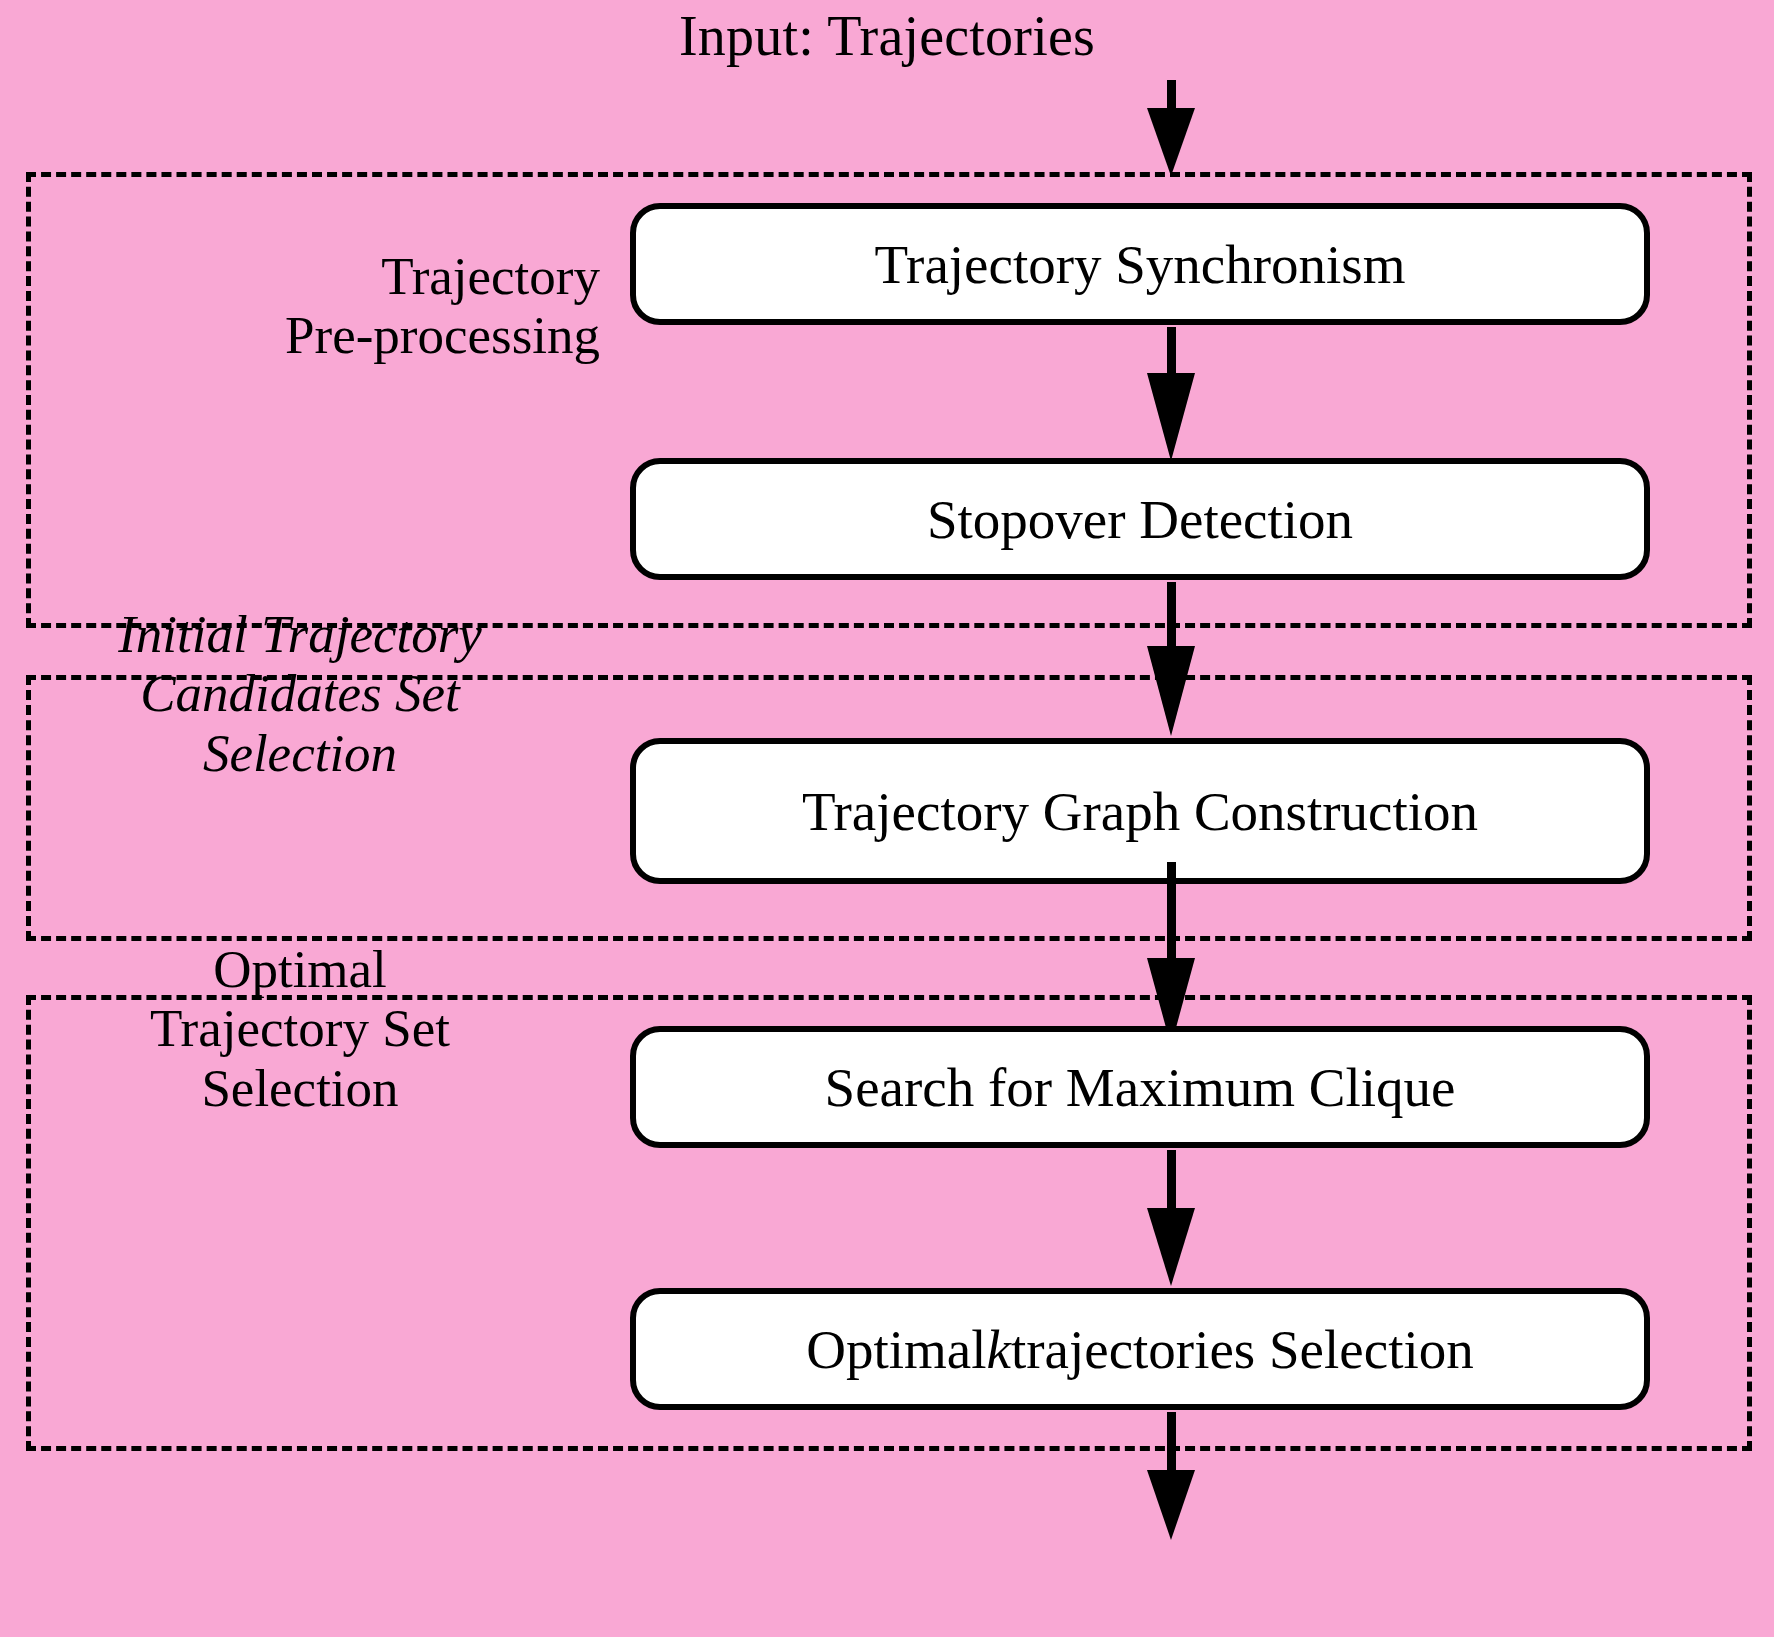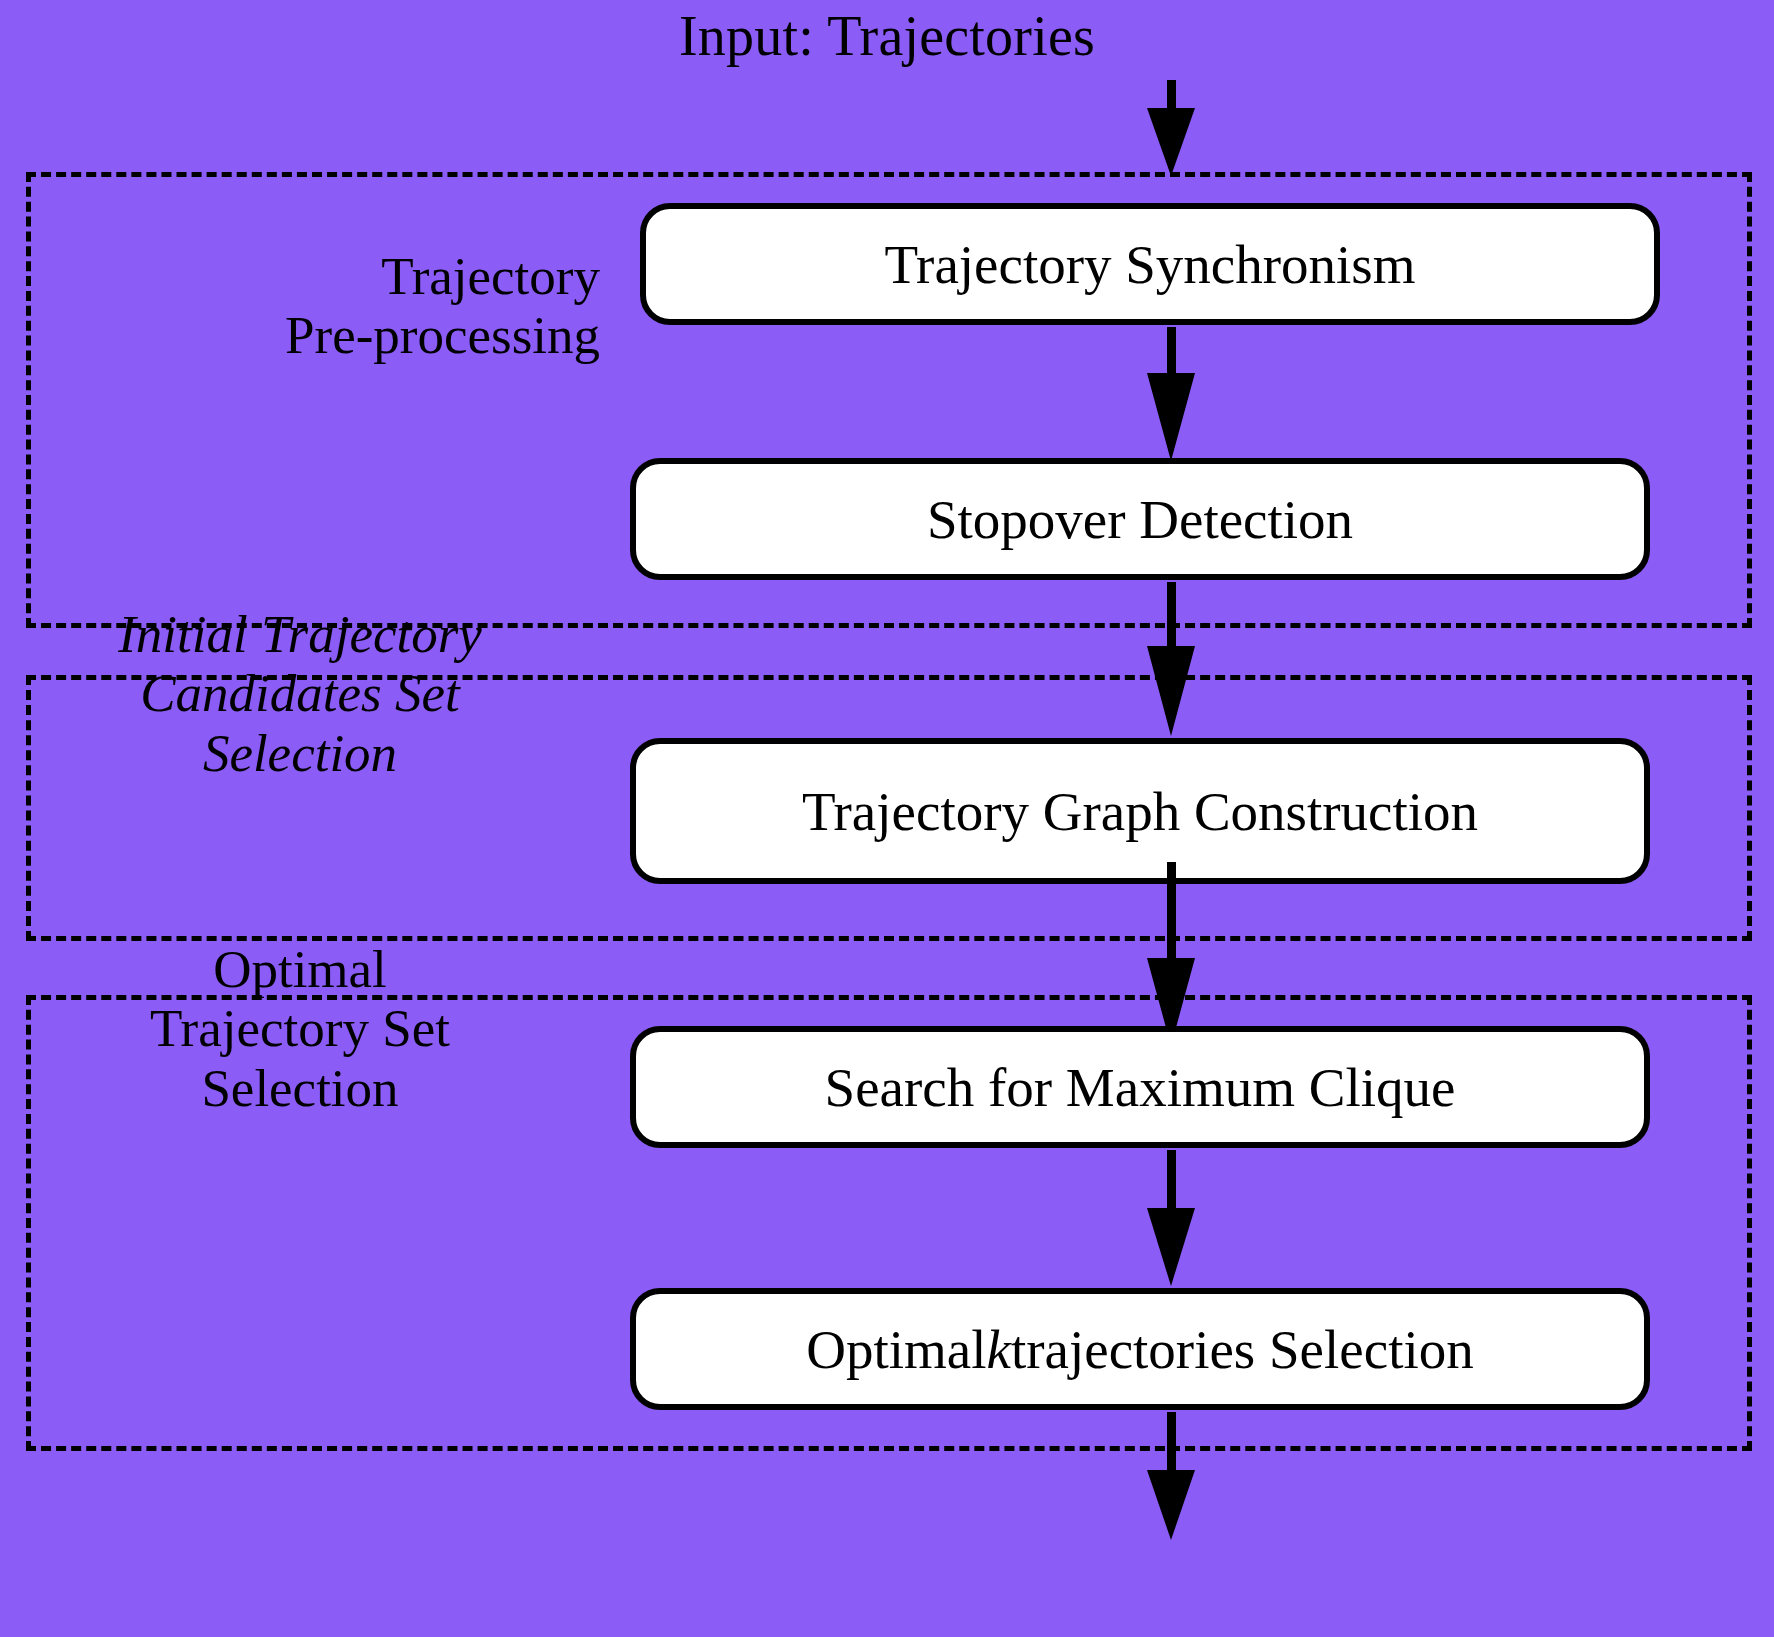--- a/index.html
+++ b/index.html
@@ -8,21 +8,21 @@
     background: #ffffff;
   }
   body {
     font-family: "Liberation Serif", "DejaVu Serif", serif;
     color: #000000;
   }
   #canvas {
     position: relative;
     width: 1774px;
     height: 1637px;
-    background: #8b5cf6;
+    background: #f9a8d4;
     overflow: hidden;
   }
 
   
   .endpoint-label {
     position: absolute;
     left: 0;
     width: 1774px;
     text-align: center;
     font-size: 56px;
@@ -69,21 +69,21 @@
     background: #ffffff;
     display: flex;
     align-items: center;
     justify-content: center;
     font-size: 55px;
     line-height: 1.0;
     white-space: nowrap;
     color: #000000;
   }
   .proc-box .k-italic { font-style: italic; }
-  #box-sync      { top: 203px;  height: 122px; margin-left: 10px; }
+  #box-sync      { top: 203px;  height: 122px; }
   #box-stopover  { top: 458px;  height: 122px; }
   #box-graph     { top: 738px;  height: 146px; }
   #box-clique    { top: 1026px; height: 122px; }
   #box-optimal   { top: 1288px; height: 122px; }
 
   
   .arrow {
     position: absolute;
     left: 1147px;   
     width: 48px;

